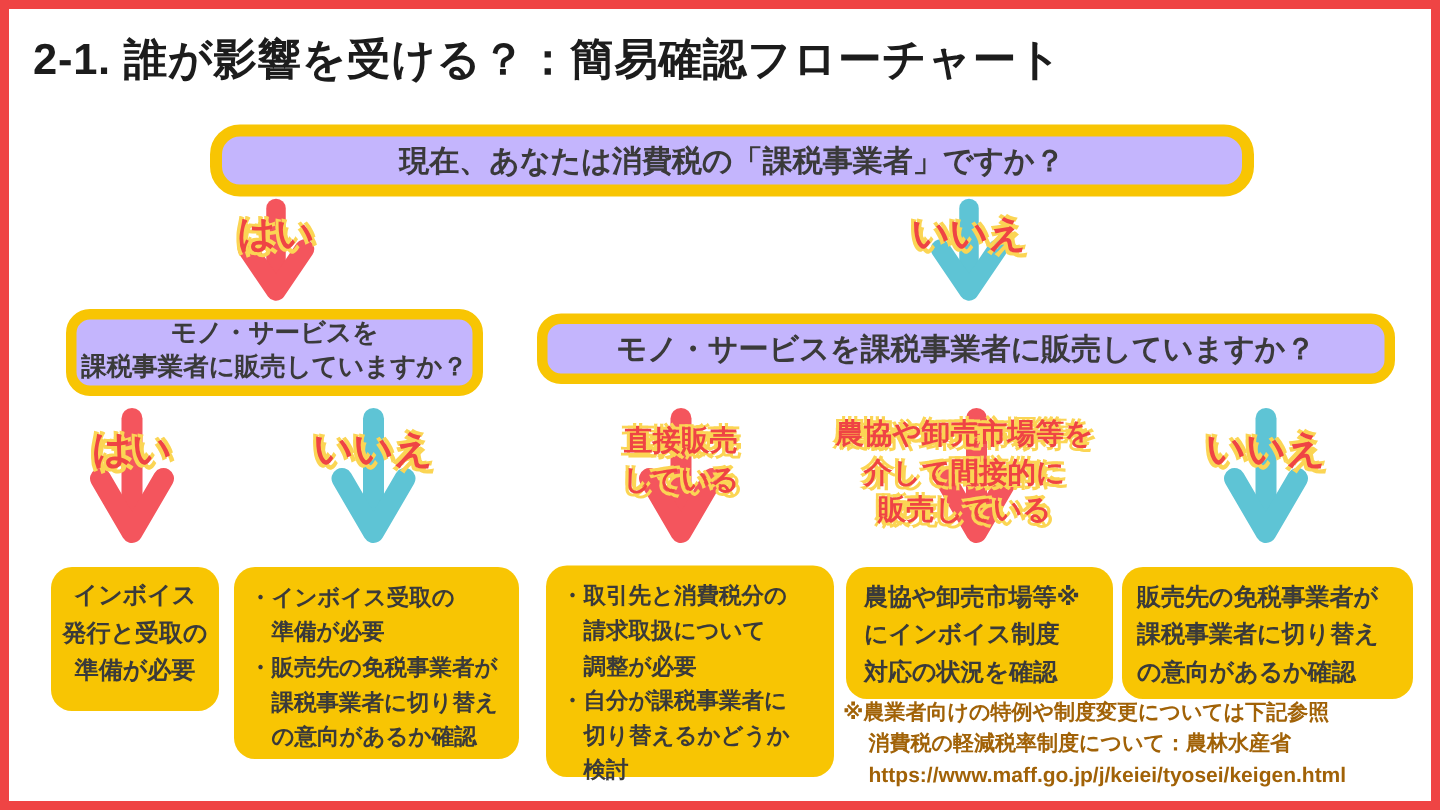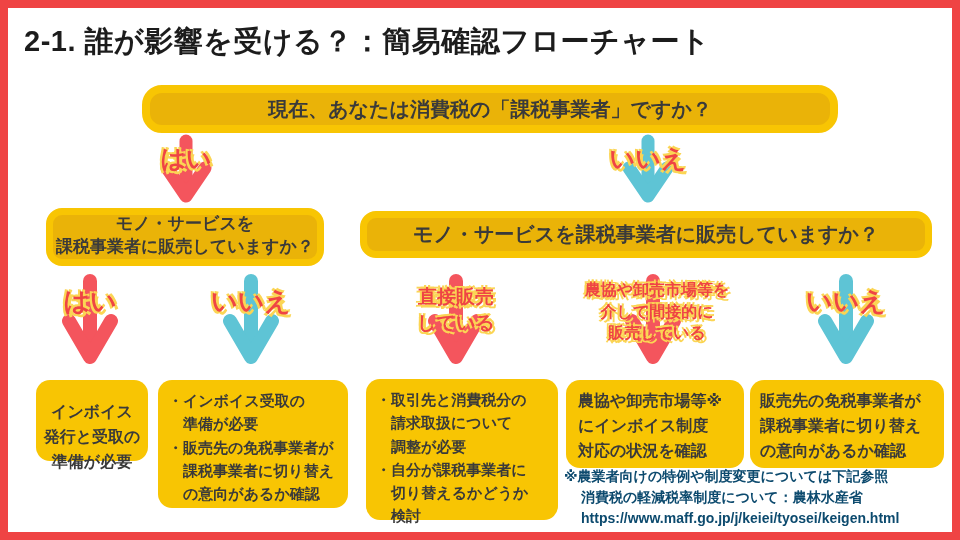--- a/index.html
+++ b/index.html
@@ -1,78 +1,78 @@
 <!DOCTYPE html>
 <html><head>
 <meta charset="utf-8">
 <style>
   * { margin:0; padding:0; box-sizing:border-box; }
   html,body { width:960px; height:540px; background:#fff; }
   .page {
     position:relative; width:960px; height:540px; background:#ffffff;
-    border:8px solid #ef4444; overflow:hidden;
+    border:6px solid #ef4444; overflow:hidden;
     font-family:"Liberation Sans","DejaVu Sans",sans-serif;
     color:#3A3A3A;
   }
   .title {
     position:absolute; left:16px; top:14px;
     font-size:29px; font-weight:800; color:#1C1C1C; letter-spacing:0.5px;
     white-space:nowrap;
   }
   
   .qbox {
-    position:absolute; background:#eab308; border:8px solid #F8C503; border-radius:20px;
+    position:absolute; background:#c4b5fd; border:8px solid #F8C503; border-radius:20px;
     display:flex; flex-direction:column; align-items:center; justify-content:center;
     text-align:center; font-weight:800; color:#3A3A3A;
   }
   #q1 { left:134px; top:77px; width:696px; height:48px; font-size:20px; }
   #q2-left { left:38px; top:200px; width:278px; height:58px; font-size:17px; line-height:1.35; border-width:7px; border-radius:16px;justify-content:flex-end; }
   #q2-right { left:352px; top:203px; width:572px; height:47px; font-size:20px; border-width:7px; border-radius:16px; }
   
   .blabel {
     position:absolute; z-index:2; font-weight:800; color:#ef4444; text-align:center;
     text-shadow: 3px 3px 0 #FBD554, -2px 2px 0 #FBD554, 2px -2px 0 #FBD554, -2px -2px 0 #FBD554;
     line-height:1.35; white-space:nowrap;
   }
   #lbl-yes1 { left:128px; top:134px; width:100px; font-size:25px; }
   #lbl-no1  { left:590px; top:134px; width:100px; font-size:25px; }
   #lbl-yes2 { left:32px;  top:276px; width:100px; font-size:26px; }
   #lbl-no2  { left:193px; top:276px; width:100px; font-size:26px; }
   #lbl-direct   { left:388px; top:276px; width:120px; font-size:19px; }
-  #lbl-indirect { left:552px; top:271px; width:194px; font-size:16px; }
+  #lbl-indirect { left:540px; top:271px; width:194px; font-size:19px; }
   #lbl-no3  { left:788px; top:276px; width:100px; font-size:26px; }
   
   .arrow { position:absolute; z-index:1; }
   .arrow svg { display:block; }
   .arrow path { fill:none; stroke-linecap:round; stroke-linejoin:round; }
   .red path  { stroke:#F4555D; }
   .teal path { stroke:#5EC4D5; }
   #ar-yes1 { left:150px; top:126px; }
   #ar-no1  { left:612px; top:126px; }
   #ar-yes2 { left:52px;  top:265px; }
   #ar-no2  { left:213px; top:265px; }
   #ar-direct   { left:418px; top:265px; }
   #ar-indirect { left:615px; top:265px; }
   #ar-no3  { left:808px; top:265px; }
   
   .result {
     position:absolute; background:#F8C503; border-radius:14px;
     color:#3A3A3A; font-weight:800; font-size:15px; line-height:1.55;
     padding:9px 10px; white-space:nowrap;
   }
-  #r1 { left:28px;  top:372px; width:112px; height:81px;  text-align:center; padding:20px 2px; font-size:16px; }
+  #r1 { left:28px;  top:372px; width:112px; height:96px;  text-align:center; padding:8px 2px; font-size:16px; }
   #r2 { left:150px; top:372px; width:190px; height:128px; }
   #r3 { left:358px; top:371px; width:192px; height:141px; }
   #r4 { left:558px; top:372px; width:178px; height:88px;  font-size:16px; padding:9px 12px; }
   #r5 { left:742px; top:372px; width:194px; height:88px;  font-size:16px; }
   .line { display:block; }
   
   .note {
     position:absolute; left:556px; top:458px; font-size:14px; font-weight:800;
-    color:#0c4a6e; line-height:1.5; white-space:nowrap;
+    color:#a16207; line-height:1.5; white-space:nowrap;
   }
   .note .cont { padding-left:17px; }
 </style>
 </head>
 <body>
 
 <div class="page">
 
   <div class="title">2-1. 誰が影響を受ける？：簡易確認フローチャート</div>
 

